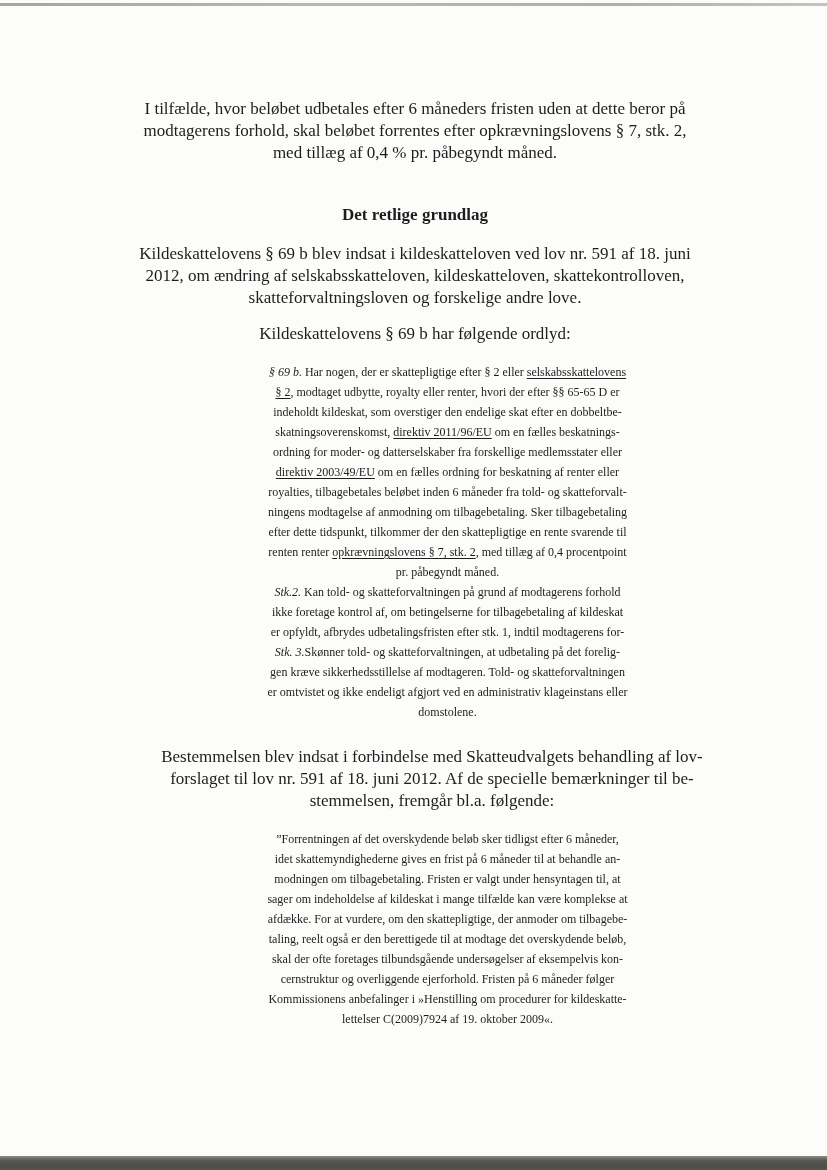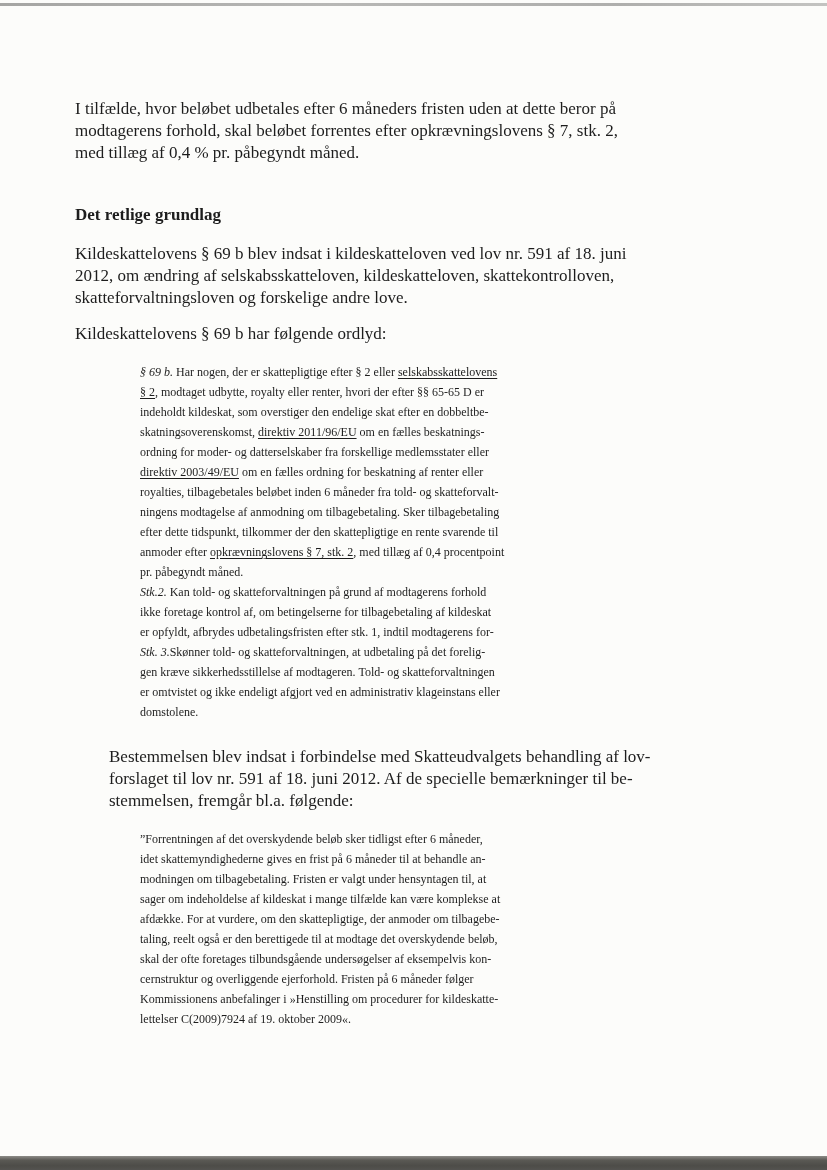--- a/index.html
+++ b/index.html
@@ -32,21 +32,21 @@
     width: 100%;
     height: 14px;
     background: linear-gradient(to bottom, #8d8c88 0%, #5a5954 30%, #4d4c48 70%, #545350 100%);
   }
   .content {
     position: absolute;
     top: 98px;
     left: 75px;
     width: 680px;
   }
-  .block { margin: 0; }
+  .block { margin: 0; text-align: center; }
   .block .line {
     white-space: nowrap;
   }
   .block.para {
     font-size: 17px;
     line-height: 22px;
   }
   .block.heading {
     font-size: 17px;
     line-height: 22px;
@@ -105,21 +105,21 @@
       <div class="block quote">
         <div class="line"><span class="seg i">§ 69 b.</span><span class="seg"> Har nogen, der er skattepligtige efter § 2 eller </span><span class="seg u">selskabsskattelovens</span></div>
         <div class="line"><span class="seg u">§ 2</span><span class="seg">, modtaget udbytte, royalty eller renter, hvori der efter §§ 65-65 D er</span></div>
         <div class="line"><span class="seg">indeholdt kildeskat, som overstiger den endelige skat efter en dobbeltbe-</span></div>
         <div class="line"><span class="seg">skatningsoverenskomst, </span><span class="seg u">direktiv 2011/96/EU</span><span class="seg"> om en fælles beskatnings-</span></div>
         <div class="line"><span class="seg">ordning for moder- og datterselskaber fra forskellige medlemsstater eller</span></div>
         <div class="line"><span class="seg u">direktiv 2003/49/EU</span><span class="seg"> om en fælles ordning for beskatning af renter eller</span></div>
         <div class="line"><span class="seg">royalties, tilbagebetales beløbet inden 6 måneder fra told- og skatteforvalt-</span></div>
         <div class="line"><span class="seg">ningens modtagelse af anmodning om tilbagebetaling. Sker tilbagebetaling</span></div>
         <div class="line"><span class="seg">efter dette tidspunkt, tilkommer der den skattepligtige en rente svarende til</span></div>
-        <div class="line"><span class="seg">anmoder efter </span><span class="seg u">opkrævningslovens § 7, stk. 2</span><span class="seg">, med tillæg af 0,4 procentpoint</span></div>
+        <div class="line"><span class="seg">renten renter </span><span class="seg u">opkrævningslovens § 7, stk. 2</span><span class="seg">, med tillæg af 0,4 procentpoint</span></div>
         <div class="line"><span class="seg">pr. påbegyndt måned.</span></div>
         <div class="line"><span class="seg i">Stk.2.</span><span class="seg"> Kan told- og skatteforvaltningen på grund af modtagerens forhold</span></div>
         <div class="line"><span class="seg">ikke foretage kontrol af, om betingelserne for tilbagebetaling af kildeskat</span></div>
         <div class="line"><span class="seg">er opfyldt, afbrydes udbetalingsfristen efter stk. 1, indtil modtagerens for-</span></div>
         <div class="line"><span class="seg i">Stk. 3.</span><span class="seg">Skønner told- og skatteforvaltningen, at udbetaling på det forelig-</span></div>
         <div class="line"><span class="seg">gen kræve sikkerhedsstillelse af modtageren. Told- og skatteforvaltningen</span></div>
         <div class="line"><span class="seg">er omtvistet og ikke endeligt afgjort ved en administrativ klageinstans eller</span></div>
         <div class="line"><span class="seg">domstolene.</span></div>
       </div>
       <div class="block para">

